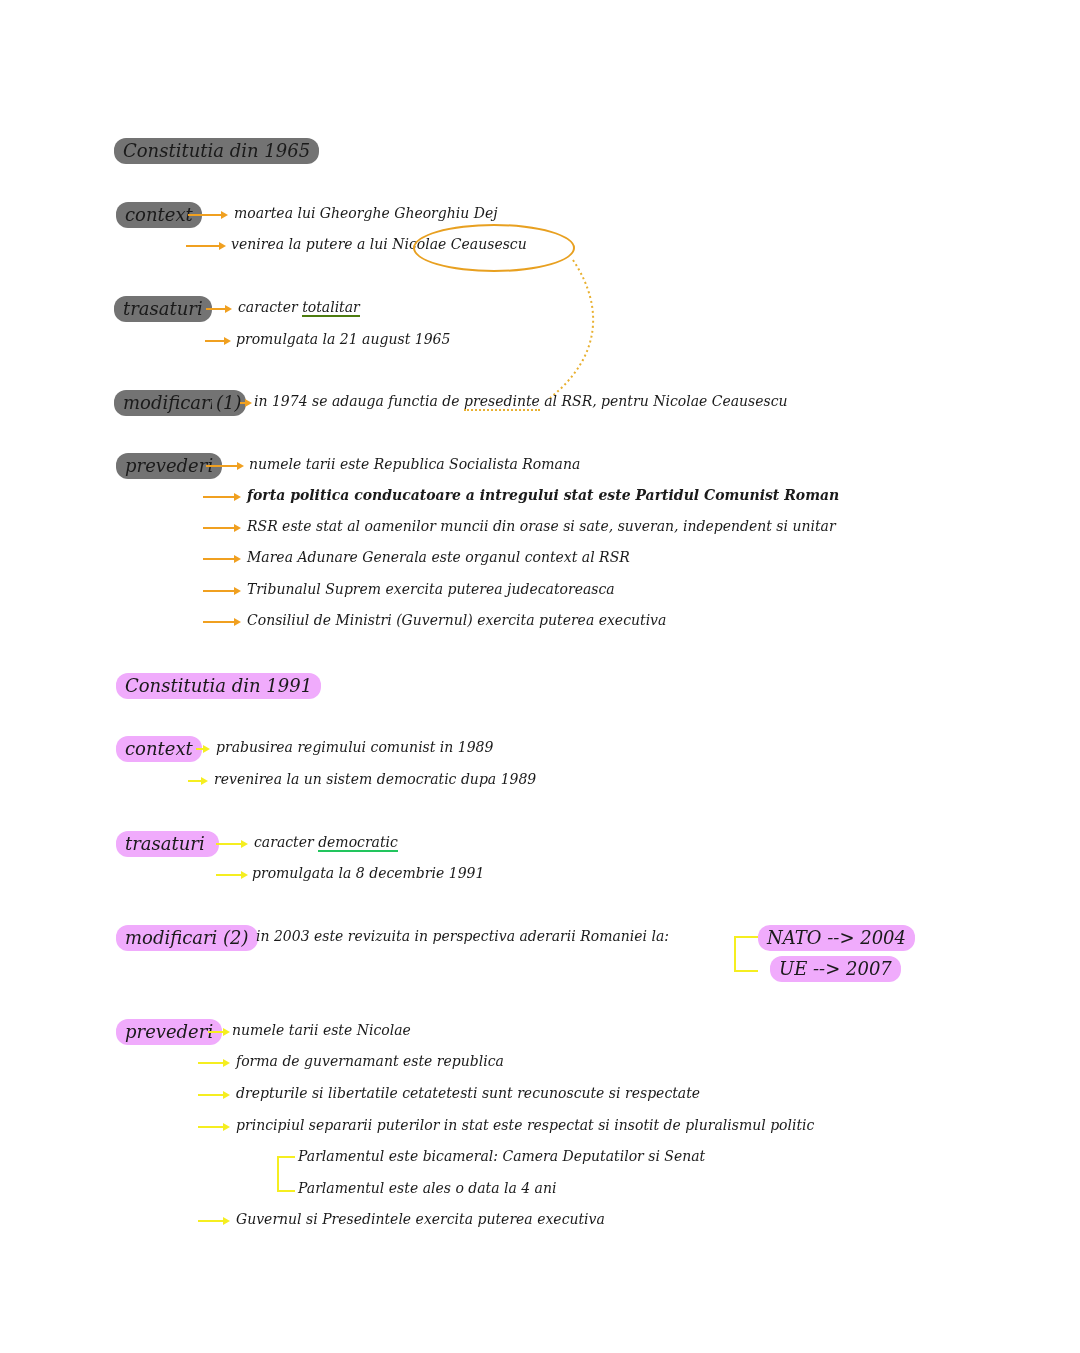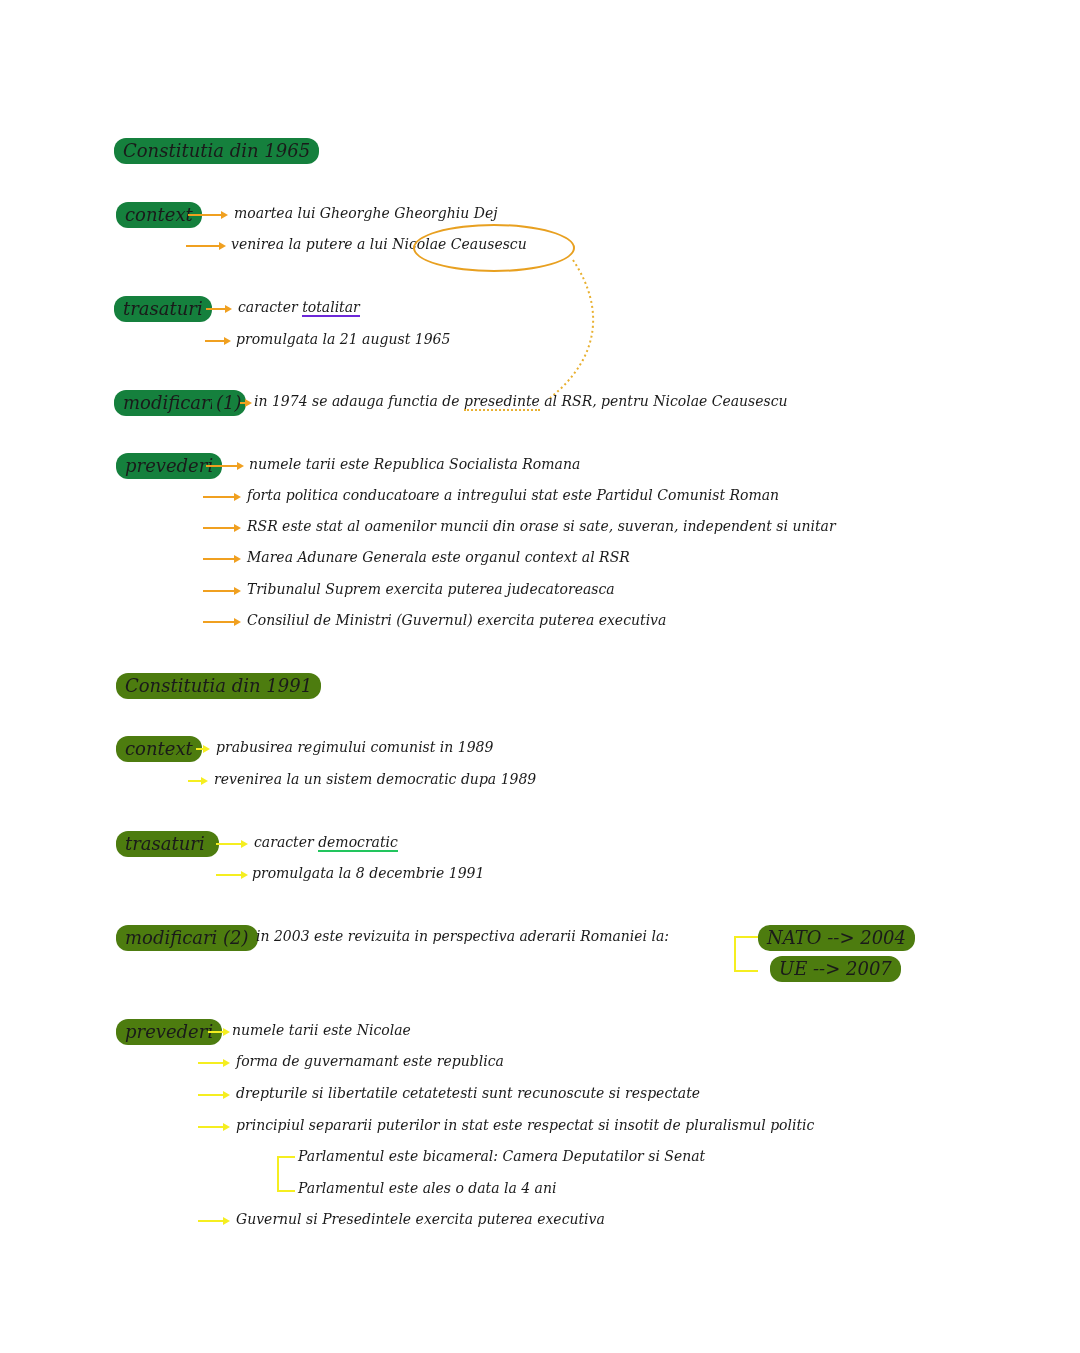--- a/index.html
+++ b/index.html
@@ -1,28 +1,28 @@
 <!DOCTYPE html>
 <html><head>
 <meta charset="utf-8">
 <style>
   html, body { margin:0; padding:0; background:#ffffff; }
   body { width:1080px; height:1353px; position:relative; overflow:hidden;
          font-family:"DejaVu Serif", serif; font-style:italic; color:#1a1a1a; }
   .abs { position:absolute; white-space:nowrap; }
   .txt { font-size:14px; line-height:22px; }
   .tag { font-size:18px; line-height:22px; padding:2px 9px; border-radius:12px; }
-  .tag.o { background:#15803d; }
-  .tag.y { background:#4d7c0f; }
+  .tag.o { background:#737373; }
+  .tag.y { background:#f0abfc; }
   .arrow { position:absolute; height:2px; }
   .arrow::after { content:""; position:absolute; right:-2px; top:-3px; border-left:7px solid; border-left-color:inherit;
                   border-top:4px solid transparent; border-bottom:4px solid transparent; }
   .arrow.o { background:#f0a020; border-color:#f0a020; }
   .arrow.y { background:#f5ee20; border-color:#f5ee20; }
-  .ul-o { border-bottom:2px solid #6d28d9; }
+  .ul-o { border-bottom:2px solid #4d7c0f; }
   .ul-y { border-bottom:2px solid #22c55e; }
   .dots-o { border-bottom:2px dotted #e8b030; }
 </style>
 </head>
 <body>
 
 <span class="abs tag o" style="left:114px;top:138px;">Constitutia din 1965</span>
 
 <span class="abs tag o" style="left:116px;top:202px;">context</span>
 <div class="arrow o" style="left:188px;top:214px;width:38px;"></div>
@@ -42,21 +42,21 @@
 
 <span class="abs tag o" style="left:114px;top:390px;border-radius:12px 0 0 12px;padding-right:4px;">modificari</span>
 <span class="abs tag o" style="left:212px;top:390px;padding:2px 4px;border-radius:0 12px 12px 0;">(1)</span>
 <div class="arrow o" style="left:240px;top:402px;width:10px;"></div>
 <span class="abs txt" style="left:254px;top:390px;"><span>in 1974 se adauga functia de </span><span class="dots-o">presedinte</span><span> al RSR, pentru Nicolae Ceausescu</span></span>
 
 <span class="abs tag o" style="left:116px;top:453px;">prevederi</span>
 <div class="arrow o" style="left:206px;top:465px;width:36px;"></div>
 <span class="abs txt" style="left:249px;top:453px;">numele tarii este Republica Socialista Romana</span>
 <div class="arrow o" style="left:203px;top:496px;width:36px;"></div>
-<span class="abs txt" style="left:247px;top:484px;">forta politica conducatoare a intregului stat este Partidul Comunist Roman</span>
+<span class="abs txt" style="left:247px;top:484px;font-weight:bold;">forta politica conducatoare a intregului stat este Partidul Comunist Roman</span>
 <div class="arrow o" style="left:203px;top:527px;width:36px;"></div>
 <span class="abs txt" style="left:247px;top:515px;">RSR este stat al oamenilor muncii din orase si sate, suveran, independent si unitar</span>
 <div class="arrow o" style="left:203px;top:558px;width:36px;"></div>
 <span class="abs txt" style="left:247px;top:546px;">Marea Adunare Generala este organul context al RSR</span>
 <div class="arrow o" style="left:203px;top:590px;width:36px;"></div>
 <span class="abs txt" style="left:247px;top:578px;">Tribunalul Suprem exercita puterea judecatoreasca</span>
 <div class="arrow o" style="left:203px;top:621px;width:36px;"></div>
 <span class="abs txt" style="left:247px;top:609px;">Consiliul de Ministri (Guvernul) exercita puterea executiva</span>
 
 <span class="abs tag y" style="left:116px;top:673px;">Constitutia din 1991</span>

